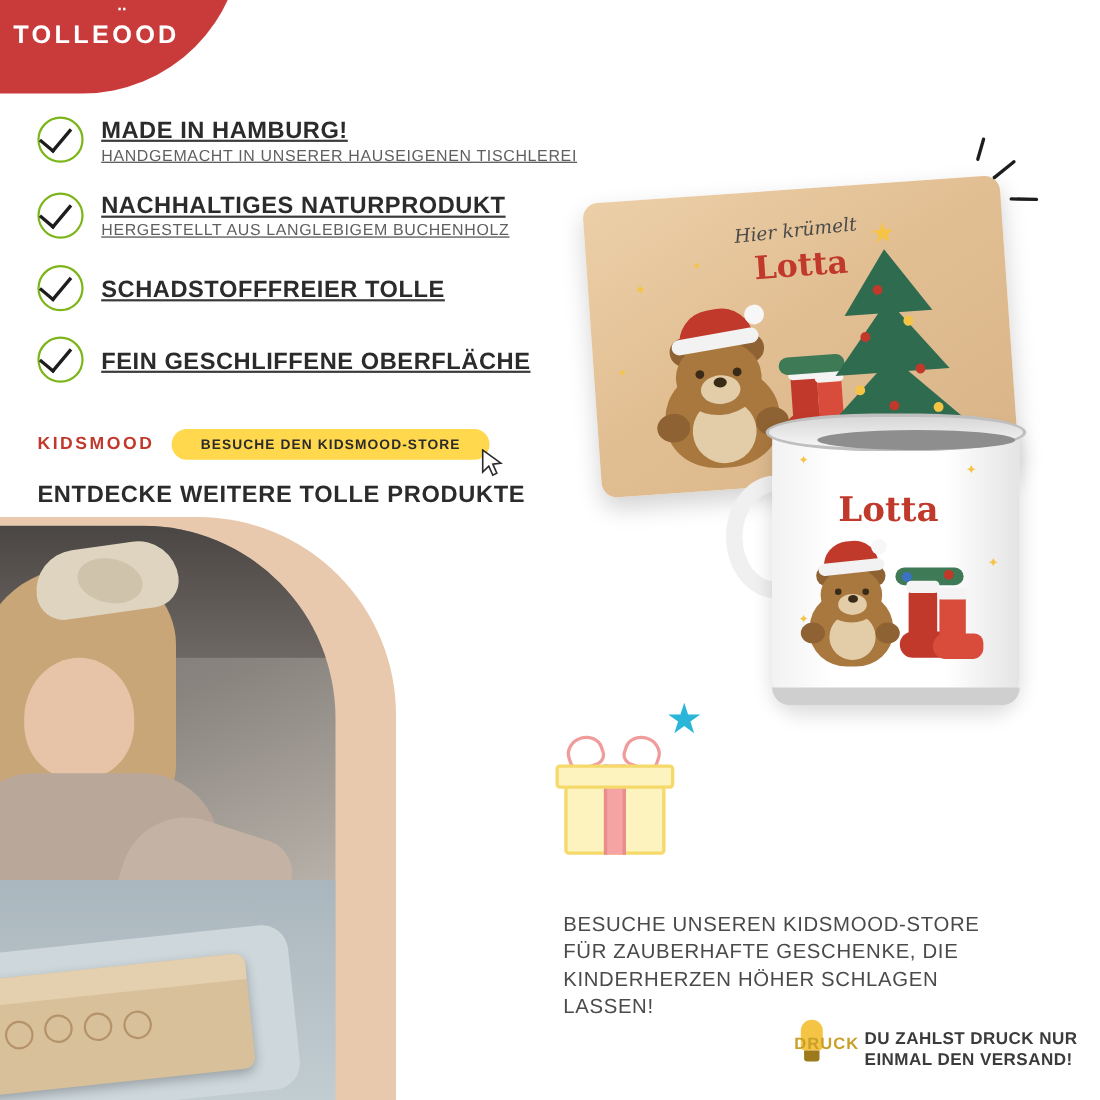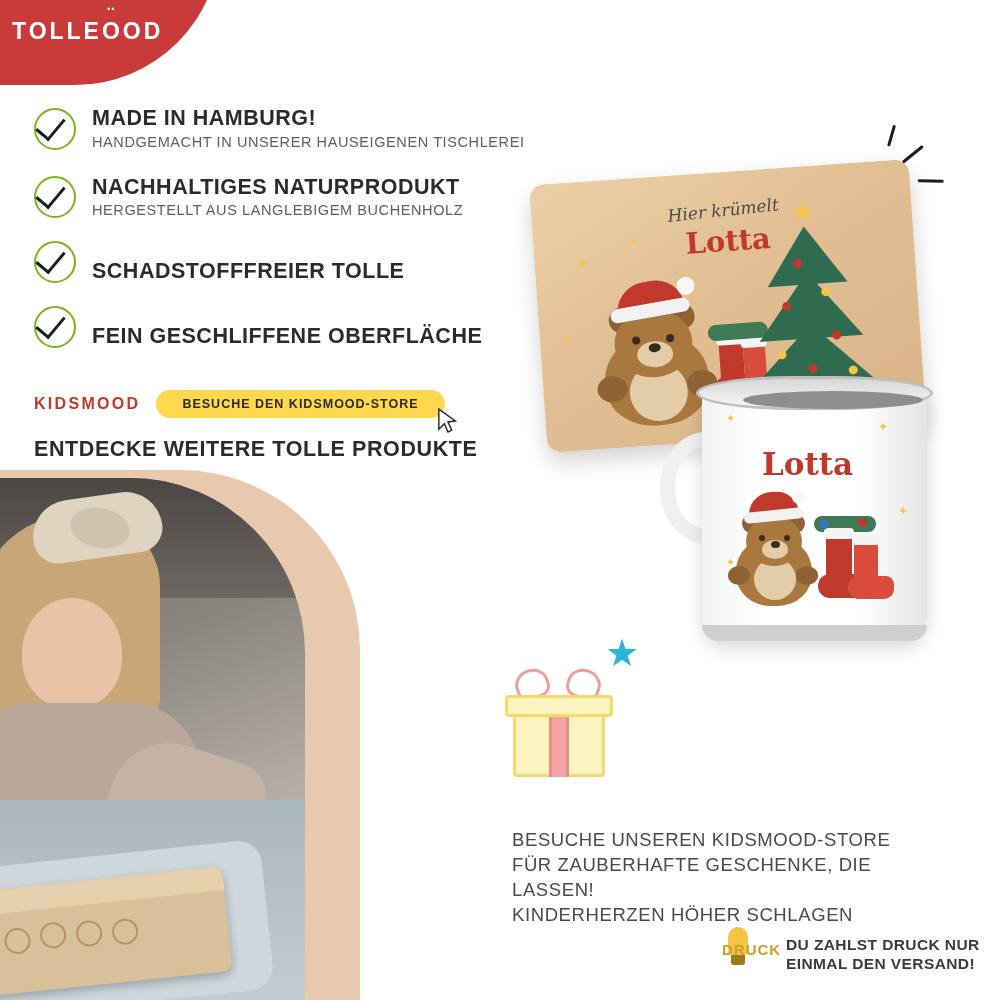--- a/index.html
+++ b/index.html
@@ -26,21 +26,21 @@
   .umlaut-dots {
     display:inline-block; position:relative;
   }
   .umlaut-dots::before {
     content:"\00A8"; position:absolute; left:50%; transform:translateX(-50%);
     top:-13px; font-size:20px; line-height:1;
   }
 
   
   #features { position:absolute; left:34px; top:104px; width:520px; }
-  .feature { display:flex; align-items:flex-end; margin-bottom:23px; }
+  .feature { display:flex; align-items:center; margin-bottom:23px;text-decoration:underline; }
   .check-wrap {
     flex:0 0 auto; width:42px; height:42px; margin-right:16px; position:relative;
   }
   .check-circle {
     position:absolute; inset:0; border:2px solid #7cb518; border-radius:50%;
   }
   .check-mark {
     position:absolute; left:8px; top:4px; width:17px; height:27px;
     border-right:3.5px solid #1d1d1d; border-bottom:3.5px solid #1d1d1d;
     transform:rotate(40deg);
@@ -434,22 +434,22 @@
   <div class="gift-bow-l"></div>
   <div class="gift-bow-r"></div>
   <div id="gift-box"></div>
   <div class="gift-ribbon-v"></div>
   <div id="gift-lid"></div>
 </div>
 
 <div id="bottom-text">
   <div>BESUCHE UNSEREN KIDSMOOD-STORE</div>
   <div>FÜR ZAUBERHAFTE GESCHENKE, DIE</div>
+  <div>KINDERHERZEN HÖHER  SCHLAGEN</div>
   <div>LASSEN!</div>
-  <div>KINDERHERZEN HÖHER  SCHLAGEN</div>
 </div>
 
 <div id="tip-row">
   <div id="tip-badge">
     <div class="bulb"></div>
     <div class="bulb-base"></div>
     <div class="tip-word">DRUCK</div>
   </div>
   <div id="tip-text">
     <div>DU ZAHLST DRUCK NUR</div>

